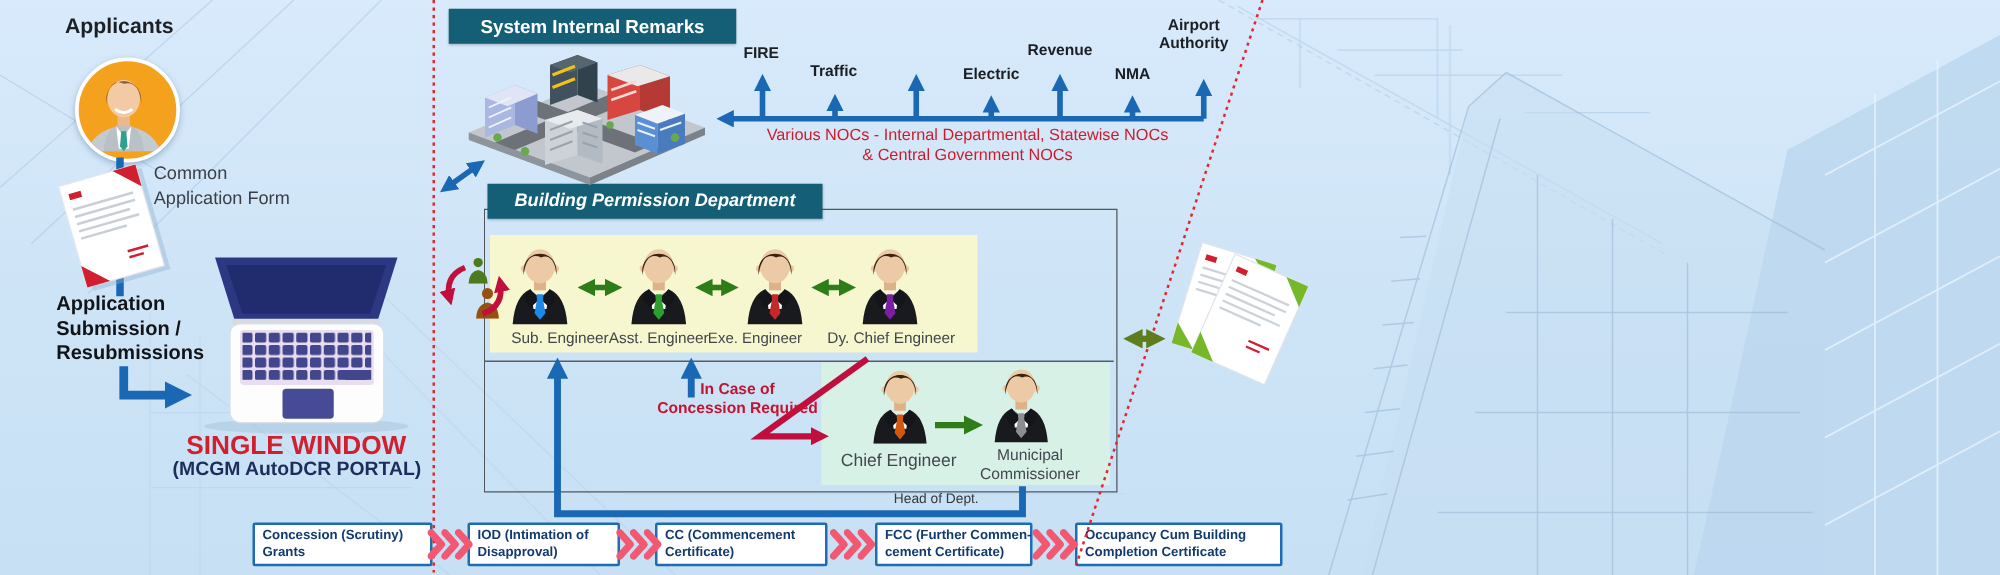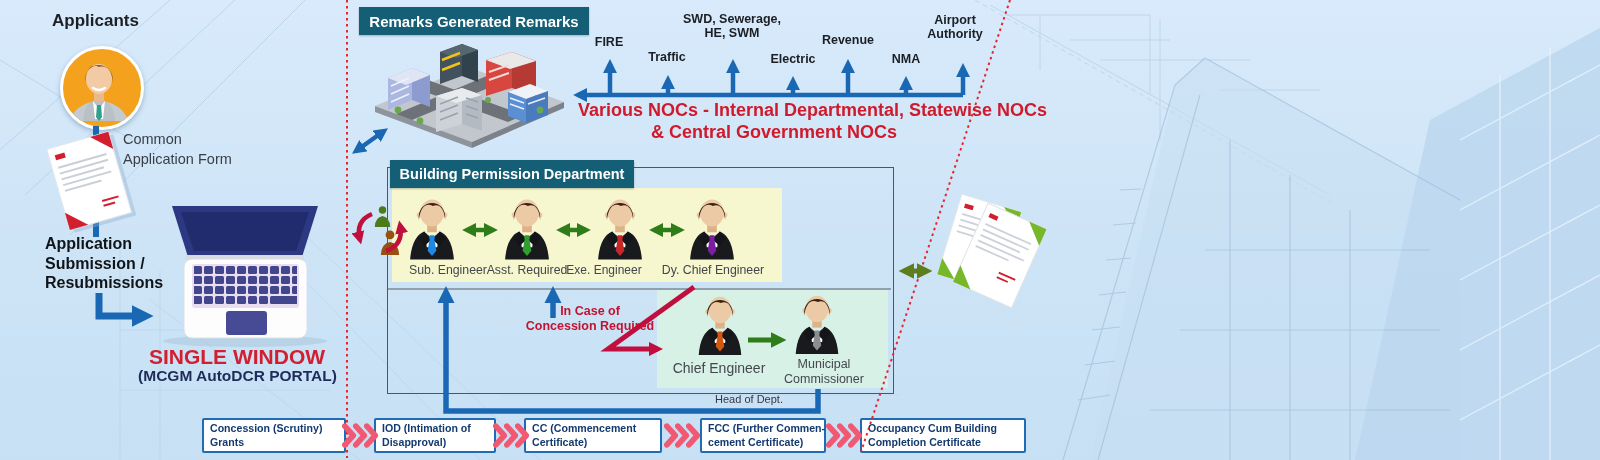--- a/index.html
+++ b/index.html
@@ -48,23 +48,23 @@
       <path d="M1460,140 L1600,65 M1460,210 L1600,135 M1460,280 L1600,205 M1460,350 L1600,275 M1460,420 L1600,345"></path>
       <path d="M1500,75 L1500,460 M1550,48 L1550,460"></path>
     </g>
   </svg>
 
   <div id="dept-box"></div>
   <div class="panel" style="left:392px;top:188px;width:390px;height:94px;background:#f6f6cf;"></div>
   <div class="panel" style="left:657px;top:290px;width:231px;height:98px;background:#d8f1e7;"></div>
 
   <div class="banner" style="left:359px;top:7px;width:230px;height:28px;font-size:15px;">
-    <span>Remarks Generated Remarks</span>
+    <span>System Internal Remarks</span>
   </div>
-  <div class="banner" style="left:390px;top:160px;width:244px;height:28px;font-size:14.5px;">
+  <div class="banner" style="left:390px;top:147px;width:268px;height:28px;font-size:14.5px;font-style:italic;">
     <span>Building Permission Department</span>
   </div>
 
   <div class="step" style="left:202px;width:144px;"><span>Concession (Scrutiny)
 Grants</span></div>
   <div class="step" style="left:374px;width:122px;"><span>IOD (Intimation of
 Disapproval)</span></div>
   <div class="step" style="left:524px;width:138px;"><span>CC (Commencement
 Certificate)</span></div>
   <div class="step" style="left:700px;width:126px;"><span>FCC (Further Commen-
@@ -285,32 +285,30 @@
   <div class="lbl" style="left:123px;top:130px;font-size:14.5px;color:#3a3f46;line-height:1.35;">Common
 Application Form</div>
   <div class="lbl" style="left:45px;top:234px;font-size:16px;font-weight:bold;color:#101418;line-height:1.22;">Application
 Submission /
 Resubmissions</div>
   <div class="lbl c" style="left:132px;top:344px;width:210px;font-size:21px;font-weight:bold;color:#d21f2f;">SINGLE WINDOW</div>
   <div class="lbl c" style="left:120px;top:367px;width:235px;font-size:15.5px;font-weight:bold;color:#1d2c5a;">(MCGM AutoDCR PORTAL)</div>
 
   <div class="lbl c" style="left:577px;top:35px;width:64px;font-size:12.5px;font-weight:bold;line-height:1.15;">FIRE</div>
   <div class="lbl c" style="left:631px;top:50px;width:72px;font-size:12.5px;font-weight:bold;line-height:1.15;">Traffic</div>
-  <div class="lbl c" style="left:670px;top:12px;width:124px;font-size:12.5px;font-weight:bold;line-height:1.15;">SWD, Sewerage,
-HE, SWM</div>
   <div class="lbl c" style="left:757px;top:52px;width:72px;font-size:12.5px;font-weight:bold;line-height:1.15;">Electric</div>
   <div class="lbl c" style="left:806px;top:33px;width:84px;font-size:12.5px;font-weight:bold;line-height:1.15;">Revenue</div>
   <div class="lbl c" style="left:874px;top:52px;width:64px;font-size:12.5px;font-weight:bold;line-height:1.15;">NMA</div>
   <div class="lbl c" style="left:908px;top:13px;width:94px;font-size:12.5px;font-weight:bold;line-height:1.15;">Airport
 Authority</div>
-  <div class="lbl c" style="left:578px;top:100px;width:392px;font-size:18px;font-weight:bold;color:#d01a2c;line-height:1.2;">Various NOCs - Internal Departmental, Statewise NOCs
+  <div class="lbl c" style="left:578px;top:100px;width:392px;font-size:13px;font-weight:normal;color:#d01a2c;line-height:1.2;">Various NOCs - Internal Departmental, Statewise NOCs
 &amp; Central Government NOCs</div>
 
   <div class="lbl c" style="left:406px;top:263px;width:84px;font-size:12.3px;color:#43474d;">Sub. Engineer</div>
-  <div class="lbl c" style="left:482px;top:263px;width:90px;font-size:12.3px;color:#43474d;">Asst. Required</div>
+  <div class="lbl c" style="left:482px;top:263px;width:90px;font-size:12.3px;color:#43474d;">Asst. Engineer</div>
   <div class="lbl c" style="left:561px;top:263px;width:86px;font-size:12px;color:#43474d;text-align:center;">Exe. Engineer</div>
   <div class="lbl c" style="left:655px;top:263px;width:116px;font-size:12.3px;color:#43474d;">Dy. Chief Engineer</div>
   <div class="lbl c" style="left:505px;top:304px;width:170px;font-size:12.5px;font-weight:bold;color:#c41230;line-height:1.22;">In Case of
 Concession Required</div>
   <div class="lbl c" style="left:662px;top:360px;width:114px;font-size:14px;color:#43474d;">Chief Engineer</div>
   <div class="lbl c" style="left:768px;top:357px;width:112px;font-size:12.5px;color:#43474d;line-height:1.2;">Municipal
 Commissioner</div>
   <div class="lbl c" style="left:699px;top:393px;width:100px;font-size:11px;color:#34383d;">Head of Dept.</div>
 
 

